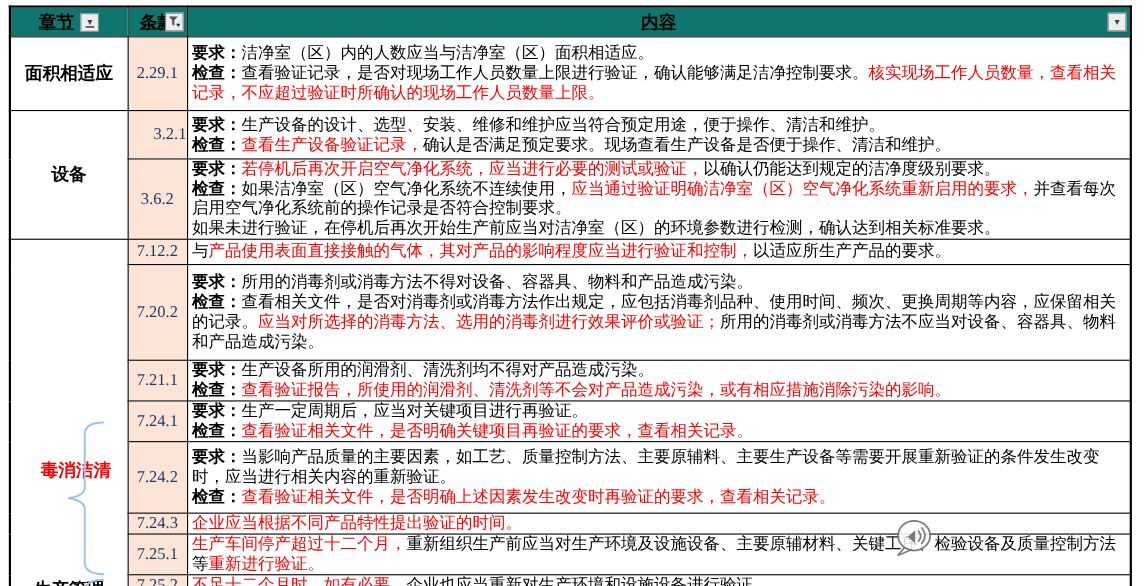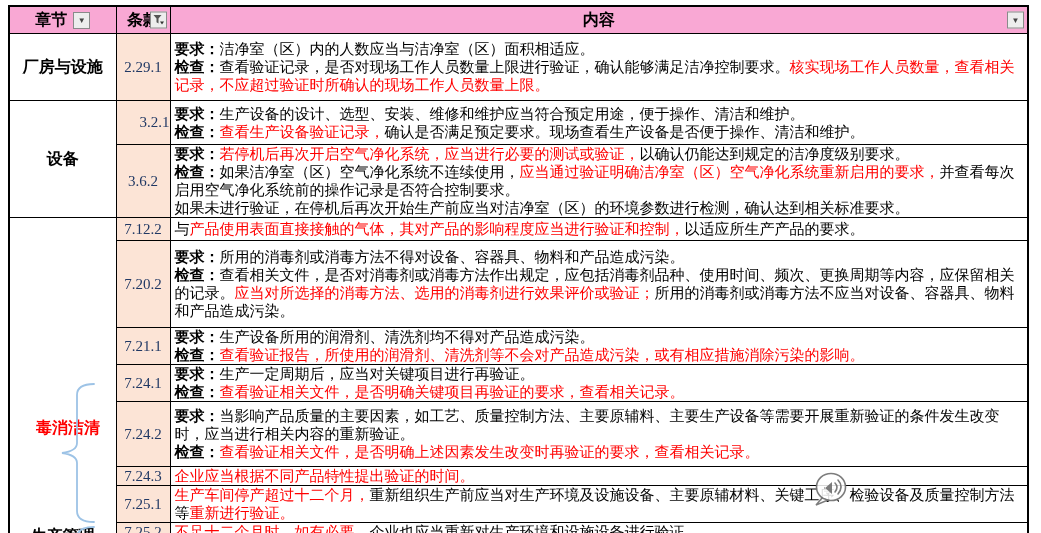--- a/index.html
+++ b/index.html
@@ -7,22 +7,22 @@
     width:1041px;height:533px;background:#ffffff;position:relative;
     font-family:"Liberation Sans",sans-serif;overflow:hidden;
   }
   table.audit{
     position:absolute;left:8px;top:5px;
     border-collapse:collapse;table-layout:fixed;
     border:2px solid #000;
   }
   th,td{border:1px solid #000;overflow:hidden;padding:0;}
   th{
-    background:#f9a8d4;color:#000;font-size:16px;font-weight:bold;
-    height:26px;position:relative;vertical-align:middle;
+    background:#0f766e;color:#000;font-size:16px;font-weight:bold;
+    height:26px;position:relative;vertical-align:middle;text-decoration:underline;
   }
   .th-inner{display:flex;align-items:center;justify-content:center;gap:6px;height:100%;position:relative;}
   .filter-btn{
     width:17px;height:17px;background:#EDEDED;border:1px solid #8a8a8a;
     display:flex;align-items:center;justify-content:center;
     font-size:8px;color:#444;box-sizing:border-box;cursor:pointer;flex:0 0 auto;
   }
   .btn-right{position:absolute;right:3px;top:50%;transform:translateY(-50%);}
   .clause-td{
     background:#FCE4D6;color:#203864;text-align:center;vertical-align:middle;
@@ -90,21 +90,21 @@
           <span>内容</span>
           <span class="filter-btn btn-right">
             <span>▼</span>
           </span>
         </span>
       </th>
     </tr>
   </thead>
   <tbody>
       <tr style="height: 66px;">
-        <td rowspan="1" class="chapter-td">厂房与设施</td>
+        <td rowspan="1" class="chapter-td">面积相适应</td>
         <td class="clause-td" style="height: 66px;">2.29.1</td>
         <td class="content-td" style="height: 66px;">
           <div class="content-inner">
             <div><span class="lbl">要求：</span><span>洁净室（区）内的人数应当与洁净室（区）面积相适应。</span></div>
             <div><span class="lbl">检查：</span><span>查看验证记录，是否对现场工作人员数量上限进行验证，确认能够满足洁净控制要求。</span><span class="red">核实现场工作人员数量，查看相关记录，不应超过验证时所确认的现场工作人员数量上限。</span></div>
           </div>
         </td>
       </tr>
       <tr style="height: 43px;">
         <td rowspan="2" class="chapter-td">设备</td>

